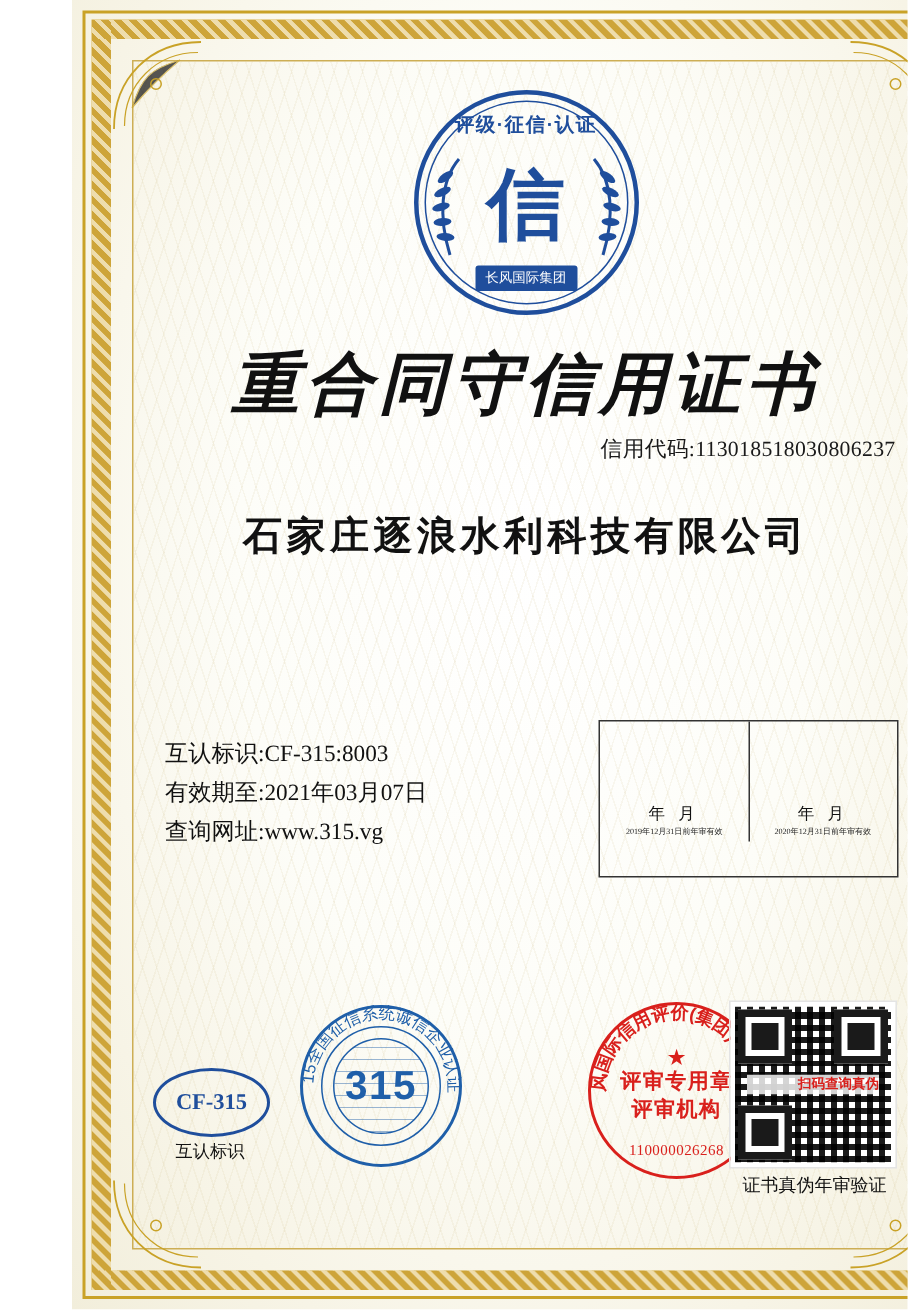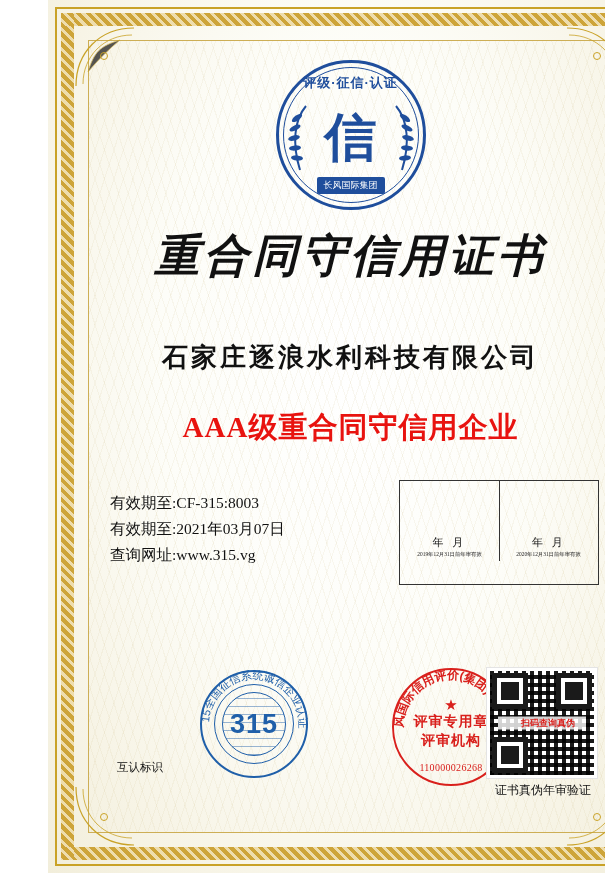--- a/index.html
+++ b/index.html
@@ -405,21 +405,21 @@
     background: #1a1a1a;
   }
   .qr .eye.tl { left: 2px;  top: 2px; }
   .qr .eye.tr { right: 2px; top: 2px; }
   .qr .eye.bl { left: 2px;  bottom: 2px; }
   .qr .redtext {
     position: absolute;
     left: 8px; right: 8px;
     top: 50%;
     transform: translateY(-50%);
-    text-align: center;
+    text-align: right;
     font-size: 9px;
     color: #d9201c;
     background: rgba(255,255,255,.82);
     font-weight: bold;
     padding-left: 12px;
   }
   .qr-caption {
     position: absolute;
     right: 6px;
     top: 734px;
@@ -505,44 +505,45 @@
         </div>
 
         <div class="emblem-center">信</div>
 
         <div class="emblem-banner">长风国际集团</div>
       </div>
     </div>
 
     <div class="main-title">重合同守信用证书</div>
 
+    <div class="credit-code">信用代码:113018518030806237</div>
 
     <div class="company-name">石家庄逐浪水利科技有限公司</div>
 
-    <div class="award-line">AAA级重合同守信用企业</div>
 
     <div class="details">
-      <div class="row">有效期至:CF-315:8003</div>
+      <div class="row">互认标识:CF-315:8003</div>
       <div class="row">有效期至:2021年03月07日</div>
       <div class="row">查询网址:www.315.vg</div>
     </div>
 
     <div class="review-box">
       <div class="review-cols">
         <div class="review-col">
           <div class="ym">年 月</div>
           <div class="note">2019年12月31日前年审有效</div>
         </div>
         <div class="review-col">
           <div class="ym">年 月</div>
           <div class="note">2020年12月31日前年审有效</div>
         </div>
       </div>
     </div>
 
+    <div class="cf-badge">CF-315</div>
     <div class="cf-caption">互认标识</div>
 
     <div class="seal-blue">
       <div class="circ"></div>
       <div class="circ2"></div>
       <div class="globe"></div>
       <svg class="arc-text" viewBox="0 0 108 108">
         <defs>
           <path id="blueArc" d="M 9,54 A 45,45 0 1 1 99,54"></path>
         </defs>

